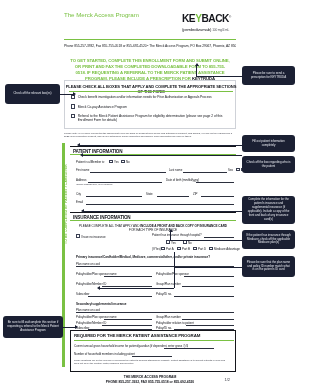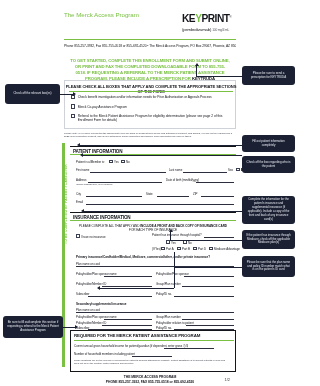--- a/index.html
+++ b/index.html
@@ -241,21 +241,21 @@
 
 <div id="page">
 
   <div class="form-sheet">
 
     <div class="hdr">
       <div class="hdr-prog">The Merck Access Program</div>
     </div>
 
     <div class="brand">
-      <div class="brand-word"><span>KE</span><span class="acc">Y</span><span>PRINT</span><span class="brand-tm">®</span></div>
+      <div class="brand-word"><span>KE</span><span class="acc">Y</span><span>BACK</span><span class="brand-tm">®</span></div>
       <div class="brand-sub"><span>(pembrolizumab)</span> <span class="mg">100 mg/4 mL</span></div>
     </div>
 
     <div class="hdr-rule"></div>
 
     <div class="contact-line">Phone 855-257-3932, Fax 855-755-0518 or 855-692-4520 • The Merck Access Program, PO Box 29067, Phoenix, AZ 85038</div>
 
     <div class="instr">
       <span>TO GET STARTED, COMPLETE THIS ENROLLMENT FORM AND SUBMIT ONLINE, OR PRINT AND</span>
       <span>FAX THE COMPLETED DOWNLOADABLE FORM TO 855-755-0518. IF REQUESTING A REFERRAL TO THE</span>

